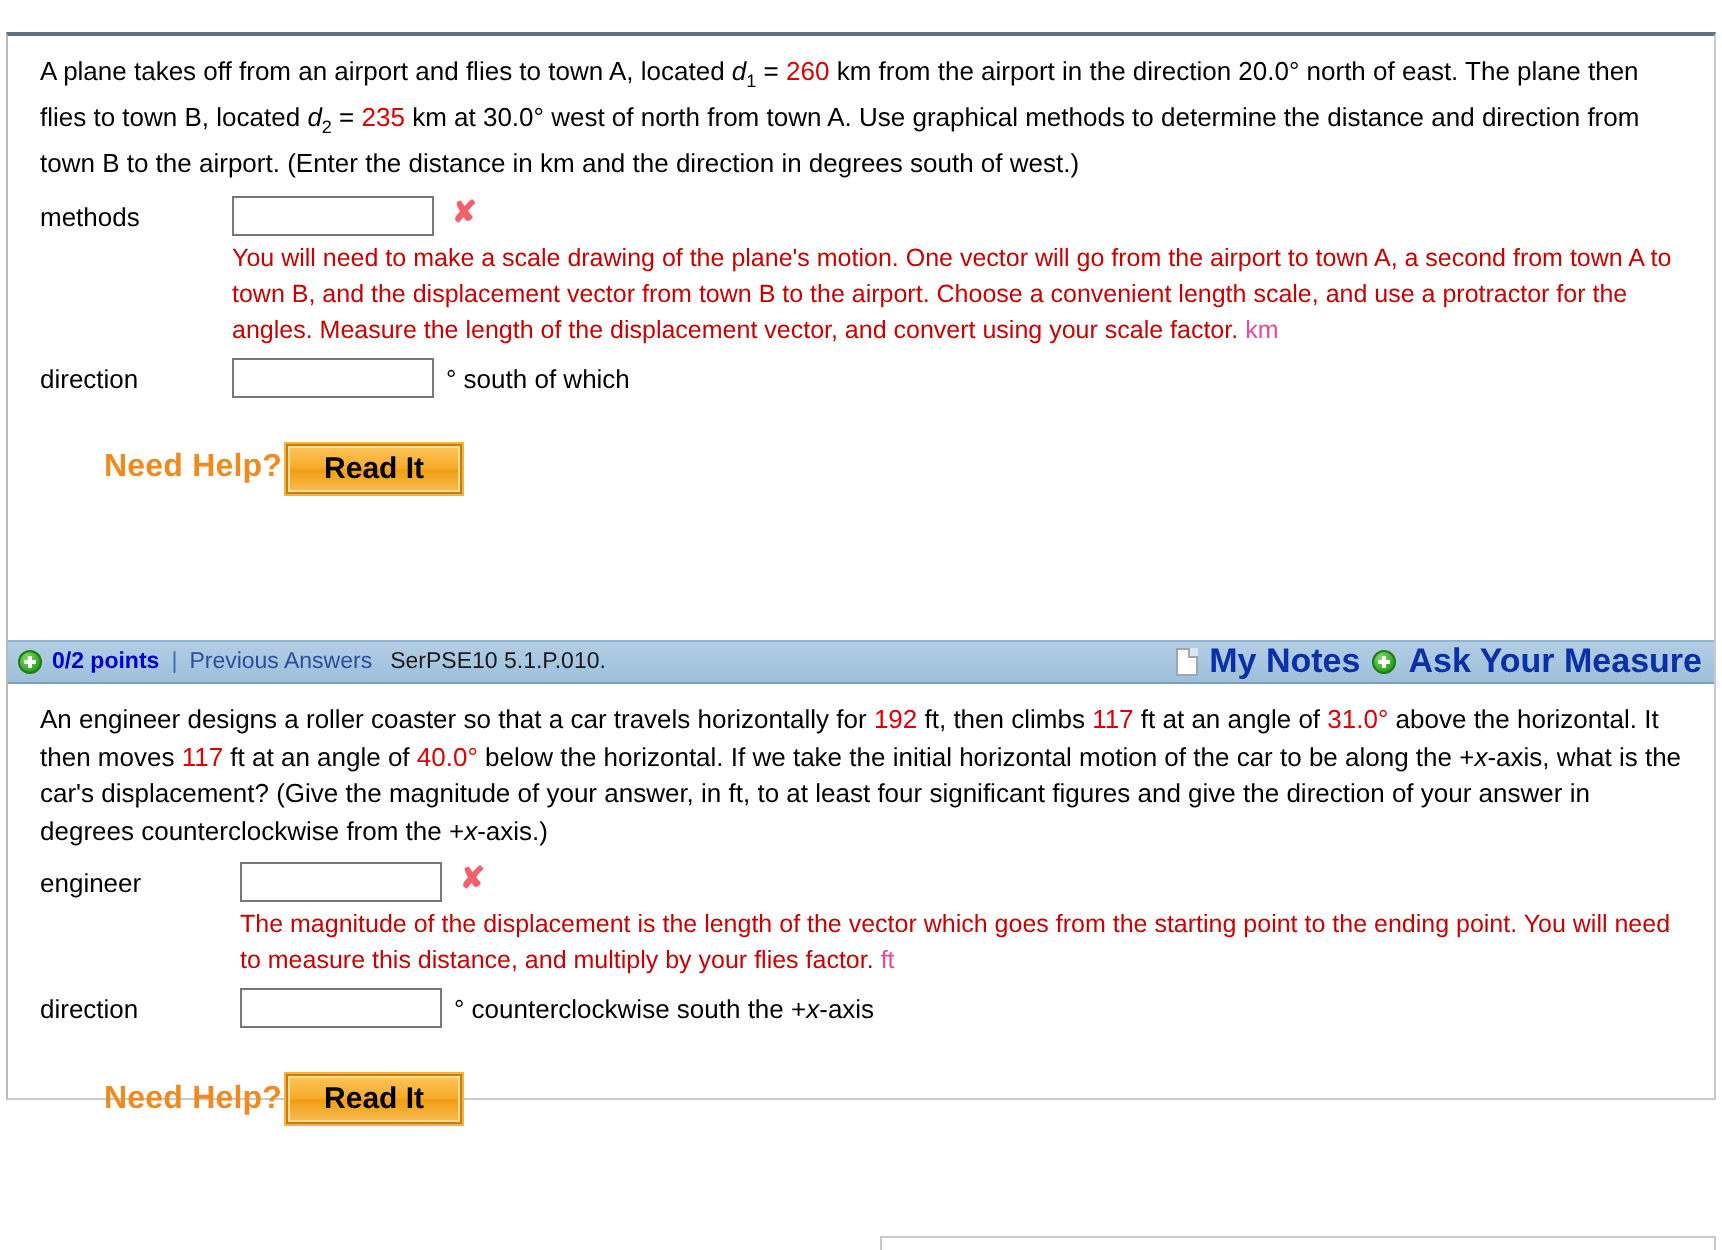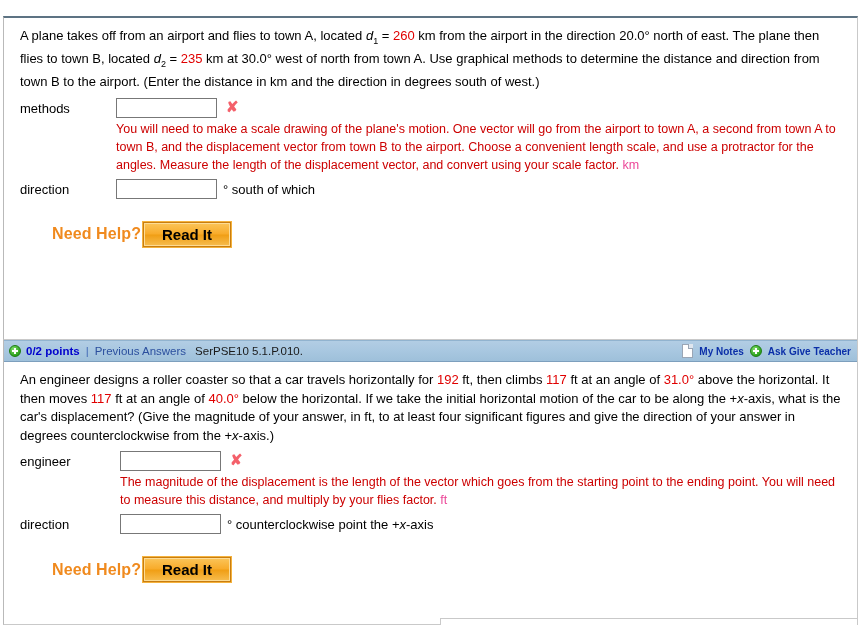--- a/index.html
+++ b/index.html
@@ -28,23 +28,23 @@
     top: 16px;
     width: 855px;
     height: 324px;
     border-top: 2px solid #5d7383;
     border-left: 1px solid #b9b9b9;
     border-right: 1px solid #c9c9c9;
     border-bottom: 1px solid #c9c9c9;
   }
   #question-block-2 {
     left: 3px;
-    top: 340px;
+    top: 320px;
     width: 855px;
-    height: 285px;
+    height: 230px;
     border-left: 1px solid #b9b9b9;
     border-right: 1px solid #c9c9c9;
     border-bottom: 1px solid #c9c9c9;
   }
 
   
   .status-bar {
     height: 22px;
     background: linear-gradient(to bottom, #b2cde4 0%, #a8c7e0 50%, #9ec0da 100%);
     border-bottom: 1px solid #7d9fbd;
@@ -74,21 +74,21 @@
     font-size: 11.5px;
   }
   .qcode {
     color: #1a1a1a;
     font-size: 11.5px;
     margin-left: 4px;
   }
   .link-blue {
     color: #0b2fa8;
     font-weight: bold;
-    font-size: 10px;
+    font-size: 17px;
   }
 
   
   .plus-icon {
     width: 12px; height: 12px;
     border-radius: 50%;
     background: radial-gradient(circle at 35% 30%, #7ddc6a 0%, #2aa019 75%, #1d7d12 100%);
     border: 1px solid #1d7d12;
     position: relative;
     display: inline-block;
@@ -270,42 +270,42 @@
       <span class="plus-icon"></span>
       <span class="points-label">0/2 points</span>
       <span class="divider-pipe">|</span>
       <span class="prev-answers">Previous Answers</span>
       <span class="qcode">SerPSE10 5.1.P.010.</span>
     </div>
     <div class="status-right">
       <span class="page-icon"></span>
       <span class="link-blue">My Notes</span>
       <span class="plus-icon"></span>
-      <span class="link-blue">Ask Give Teacher</span>
+      <span class="link-blue">Ask Your Measure</span>
     </div>
   </div>
 
   <div class="qbody">
 
     <p class="qtext">
       <span>An engineer designs a roller coaster so that a car travels horizontally for </span><span class="num">192</span><span> ft, then climbs </span><span class="num">117</span><span> ft at an angle of </span><span class="num">31.0°</span><span> above the horizontal. It then moves </span><span class="num">117</span><span> ft at an angle of </span><span class="num">40.0°</span><span> below the horizontal. If we take the initial horizontal motion of the car to be along the +</span><span class="ital">x</span><span>-axis, what is the car's displacement? (Give the magnitude of your answer, in ft, to at least four significant figures and give the direction of your answer in degrees counterclockwise from the +</span><span class="ital">x</span><span>-axis.)</span>
     </p>
 
     <div class="answer-row">
       <div class="answer-label wide">engineer</div>
       <input class="ansfield" type="text" value="" style="">
       <span class="x-mark">✘</span>
     </div>
 
     <p class="feedback wide"><span>The magnitude of the displacement is the length of the vector which goes from the starting point to the ending point. You will need to measure this distance, and multiply by your flies factor.</span> <span class="unit-inline">ft</span></p>
 
     <div class="answer-row">
       <div class="answer-label wide">direction</div>
       <input class="ansfield" type="text" value="" style="">
-      <span class="unit-after"><span>° counterclockwise point the +</span><span class="ital">x</span><span>-axis</span></span>
+      <span class="unit-after"><span>° counterclockwise south the +</span><span class="ital">x</span><span>-axis</span></span>
     </div>
 
     <div class="need-help">
       <span class="need-help-label">Need Help?</span>
       <button class="read-it-btn">Read It</button>
     </div>
 
   </div>
 </div>
 

